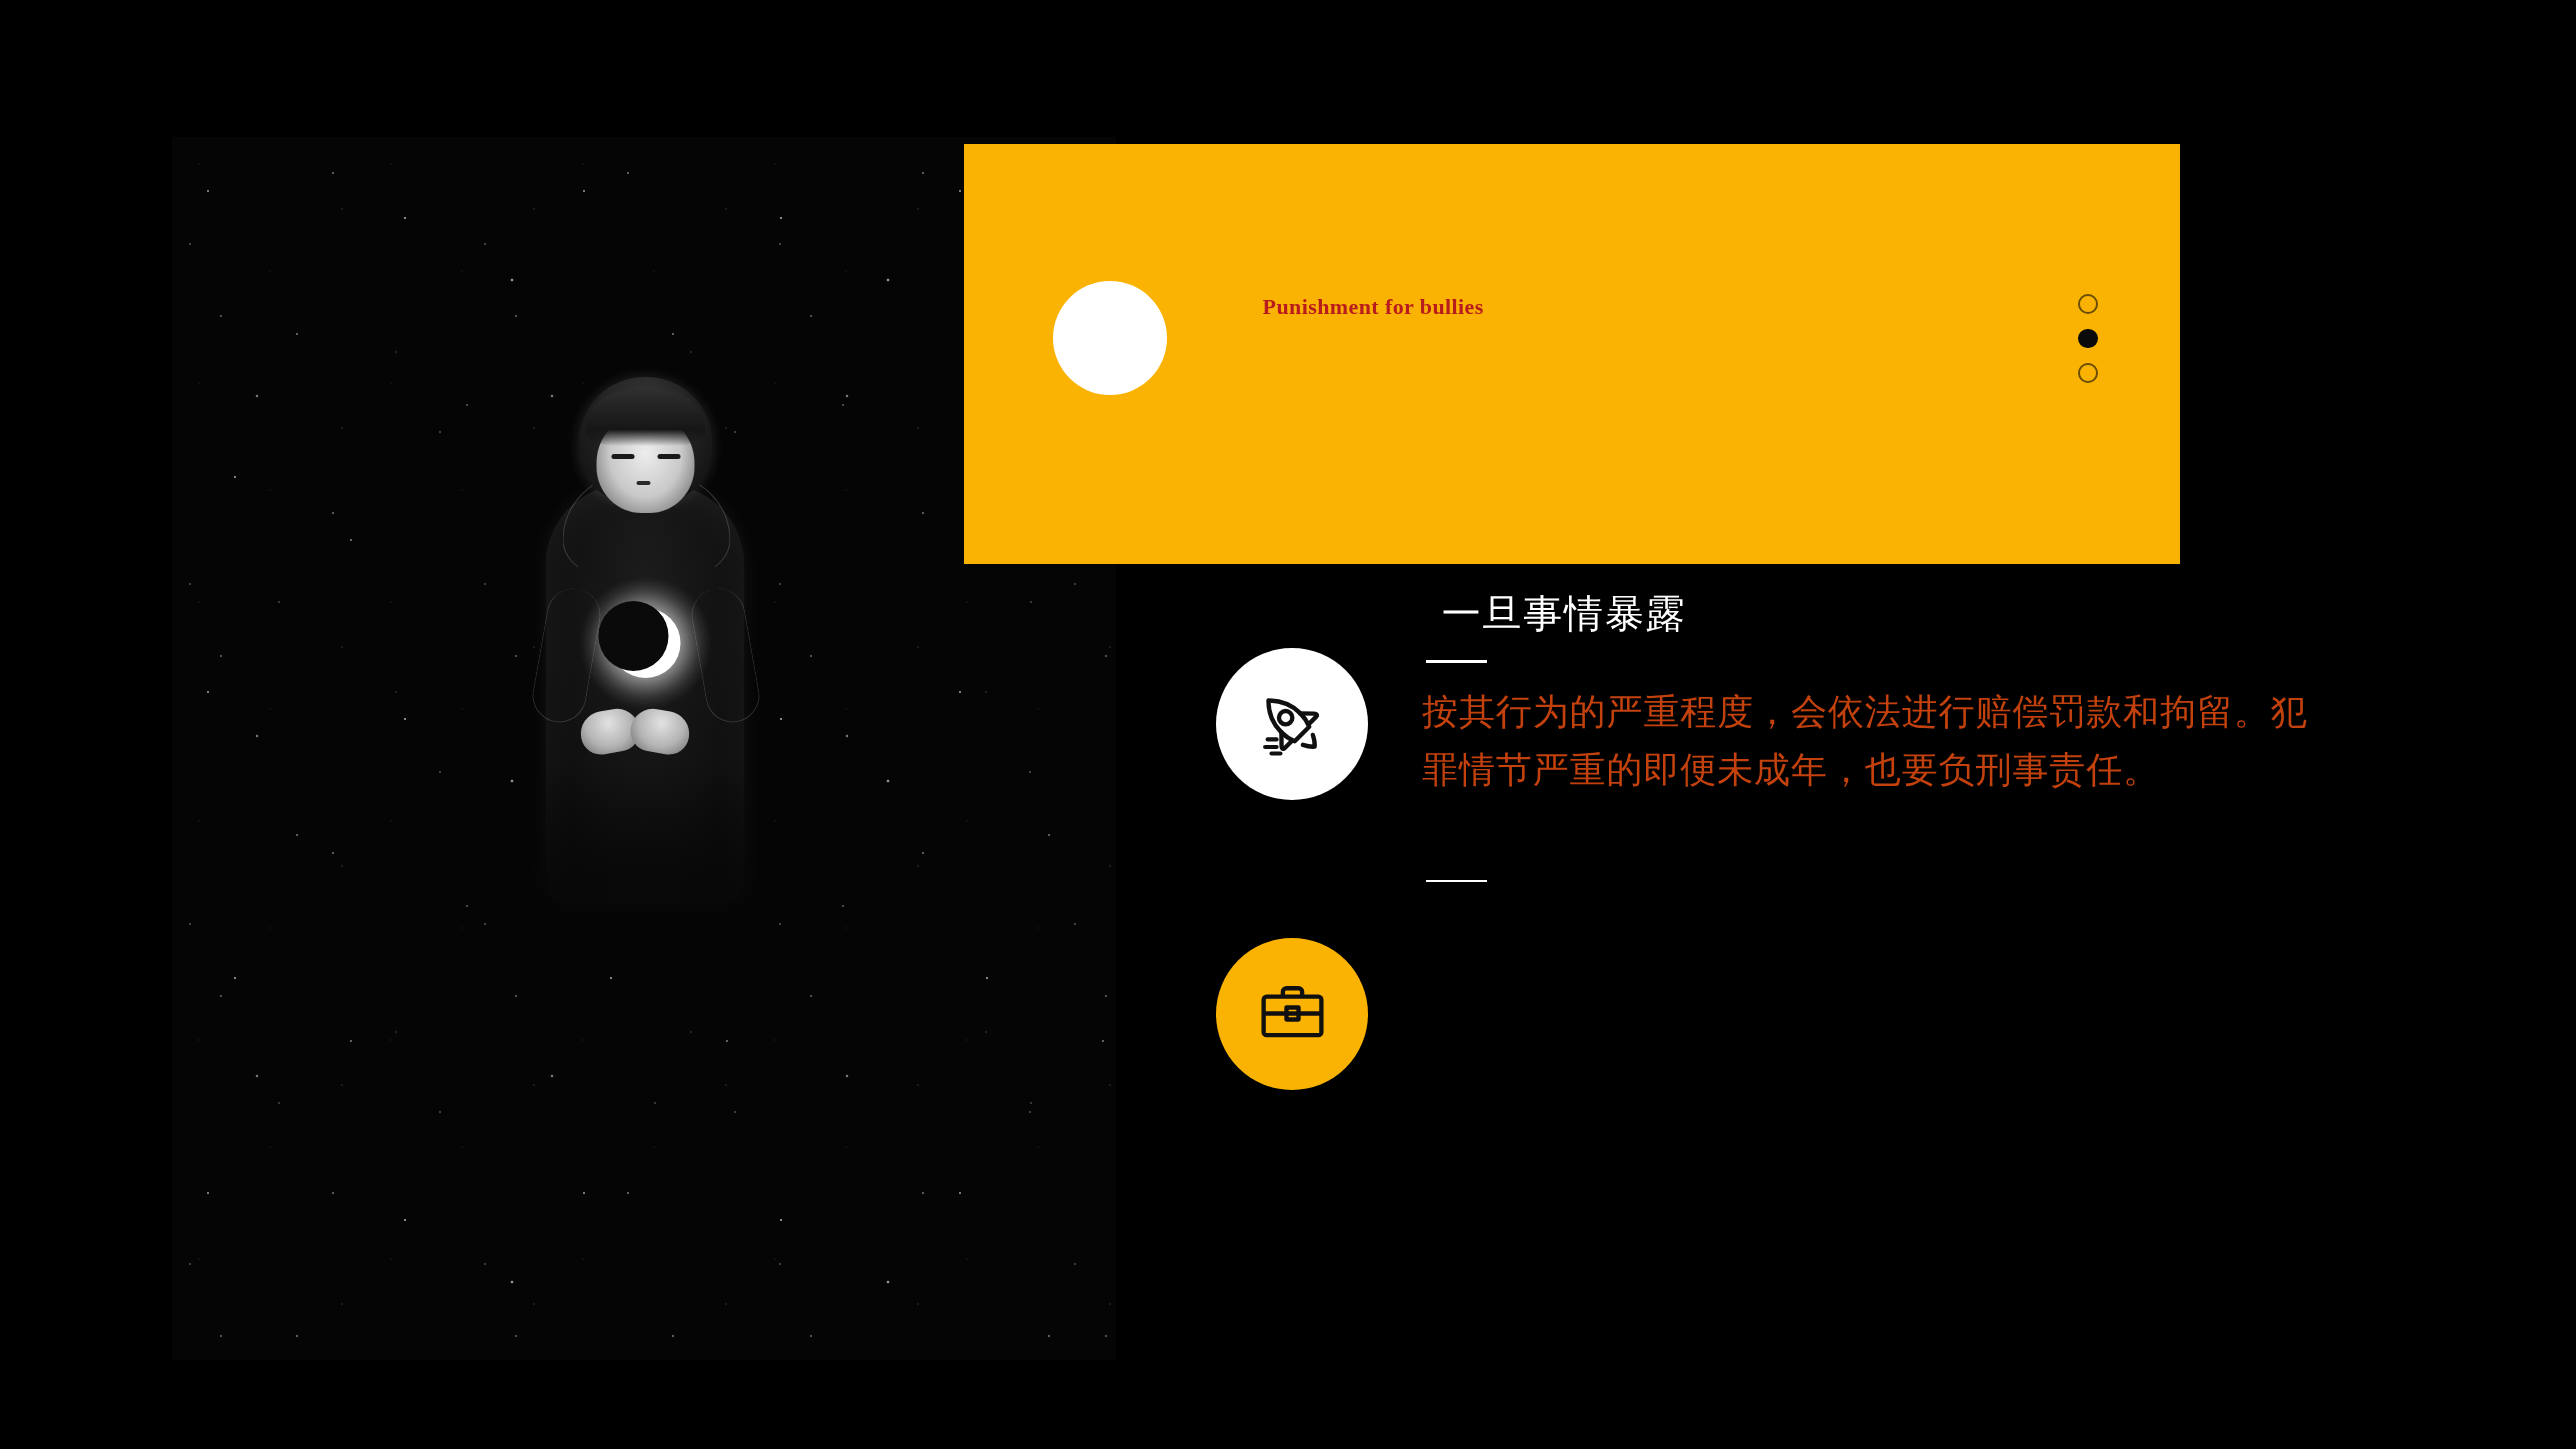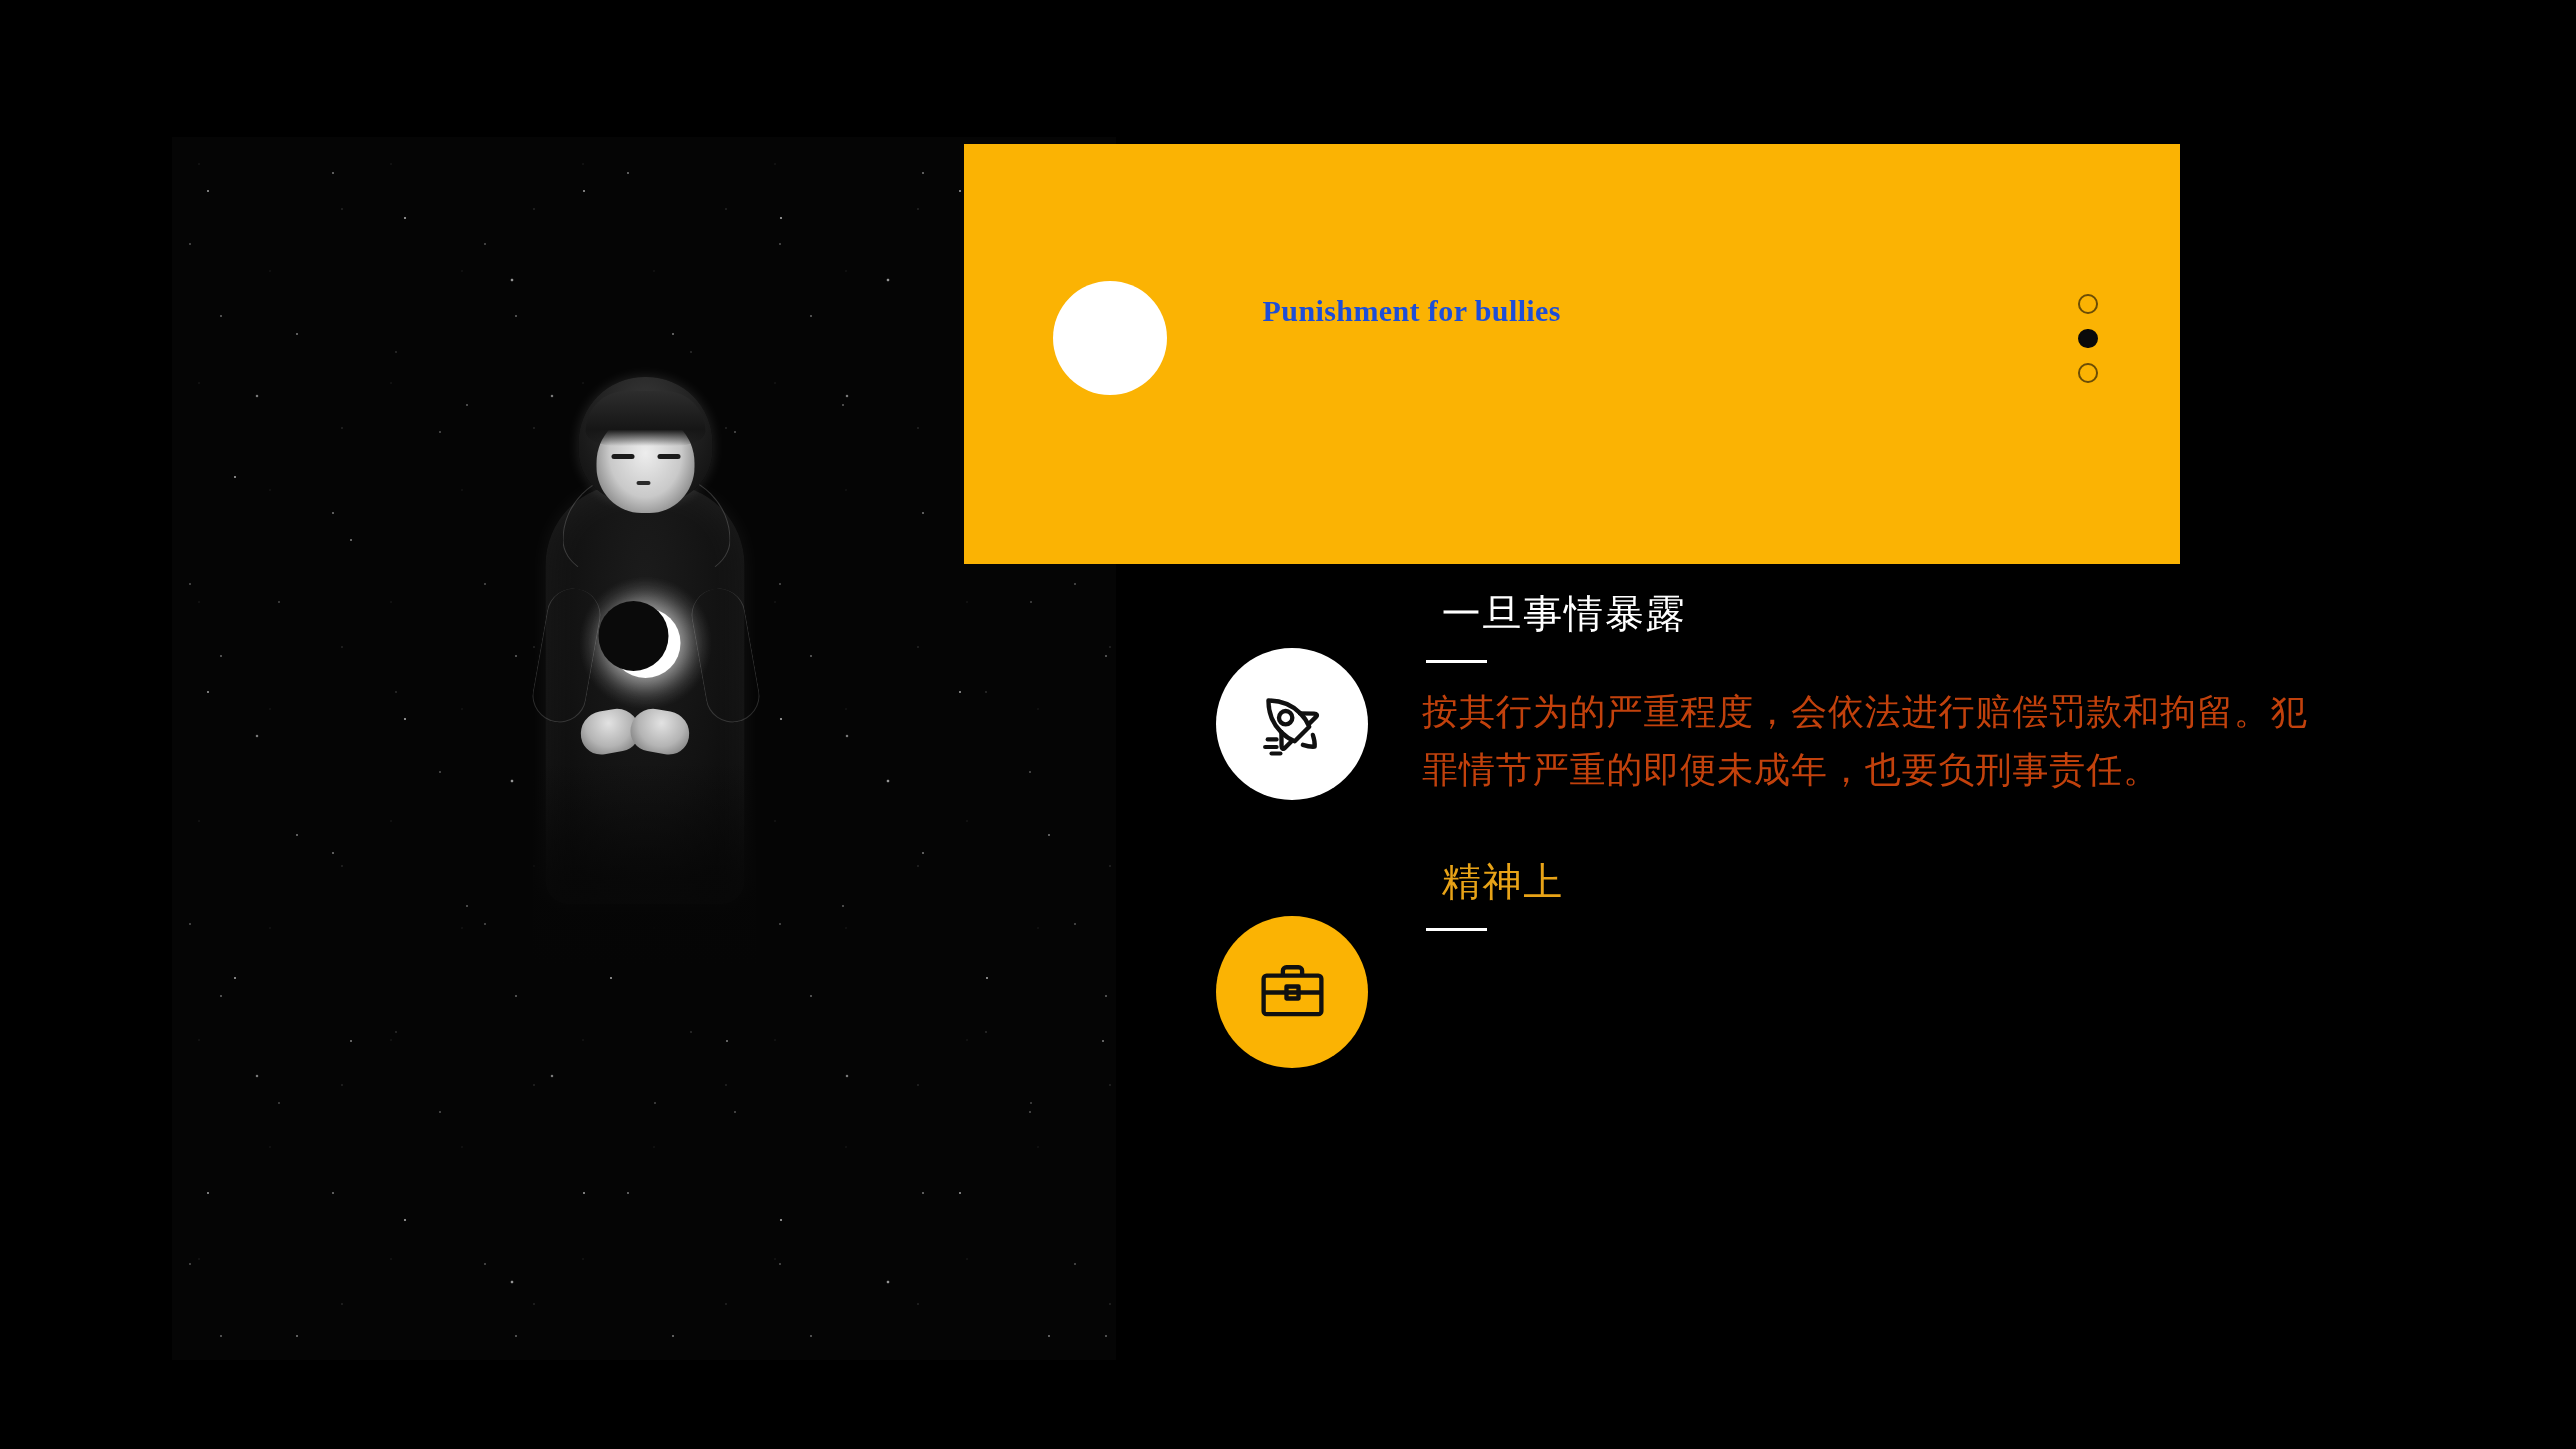--- a/index.html
+++ b/index.html
@@ -229,23 +229,23 @@
     font-size: 66px;
     font-weight: 700;
     color: #111111;
     letter-spacing: 2.7px;
     line-height: 1.15;
     white-space: nowrap;
   }
   #page-subtitle {
     margin: 25px 0 0 3.6px;
     font-family: "Liberation Serif", "DejaVu Serif", serif;
-    font-size: 30px;
+    font-size: 22px;
     font-weight: 700;
-    color: #1d4ed8;
+    color: #b91c1c;
     letter-spacing: 0.4px;
   }
   #pagination-dots {
     position: absolute;
     right: 82px;
     top: 150px;
     display: flex;
     flex-direction: column;
     gap: 15px;
     align-items: center;
@@ -382,19 +382,18 @@
       <svg width="77" height="77" viewBox="0 0 64 64" aria-hidden="true">
         <g fill="none" stroke="#101010" stroke-width="3.6" stroke-linejoin="round">
           <rect x="8" y="18" width="48" height="32" rx="2.5"></rect>
           <path d="M24 18v-4a3 3 0 0 1 3-3h10a3 3 0 0 1 3 3v4"></path>
           <line x1="8" y1="32" x2="56" y2="32"></line>
           <rect x="27" y="27" width="10" height="10"></rect>
         </g>
       </svg>
     </div>
     <div class="section-body">
-      <h2 class="section-heading amber-text">精神上</h2>
       <div class="section-rule"></div>
     </div>
   </div>
 
 </div>
 
 
 </body></html>

